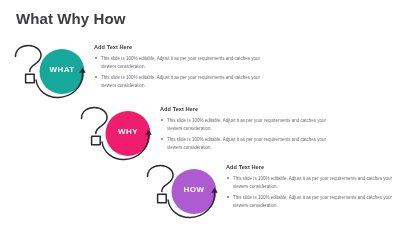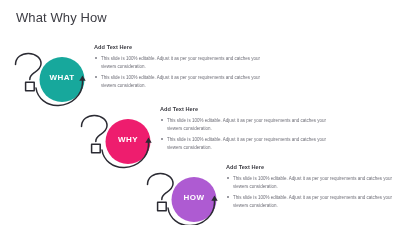--- a/index.html
+++ b/index.html
@@ -20,37 +20,37 @@
     height: 225px;
     background: #ffffff;
     overflow: hidden;
   }
 
   
   #page-title {
     position: absolute;
     left: 16px;
     top: 11px;
-    font-size: 13px;
-    font-weight: normal;
+    font-size: 15px;
+    font-weight: bold;
     color: #3c3c43;
     letter-spacing: 0.1px;
     line-height: 1;
     white-space: nowrap;
   }
 
   
   .row {
     position: absolute;
     height: 64px;
   }
   .row-graphic {
     position: absolute;
     left: 0;
-    top: 8px;
+    top: 0;
     width: 96px;
     height: 64px;
   }
   .row-graphic svg {
     display: block;
     width: 96px;
     height: 64px;
     overflow: visible;
   }
   .circle-label {

